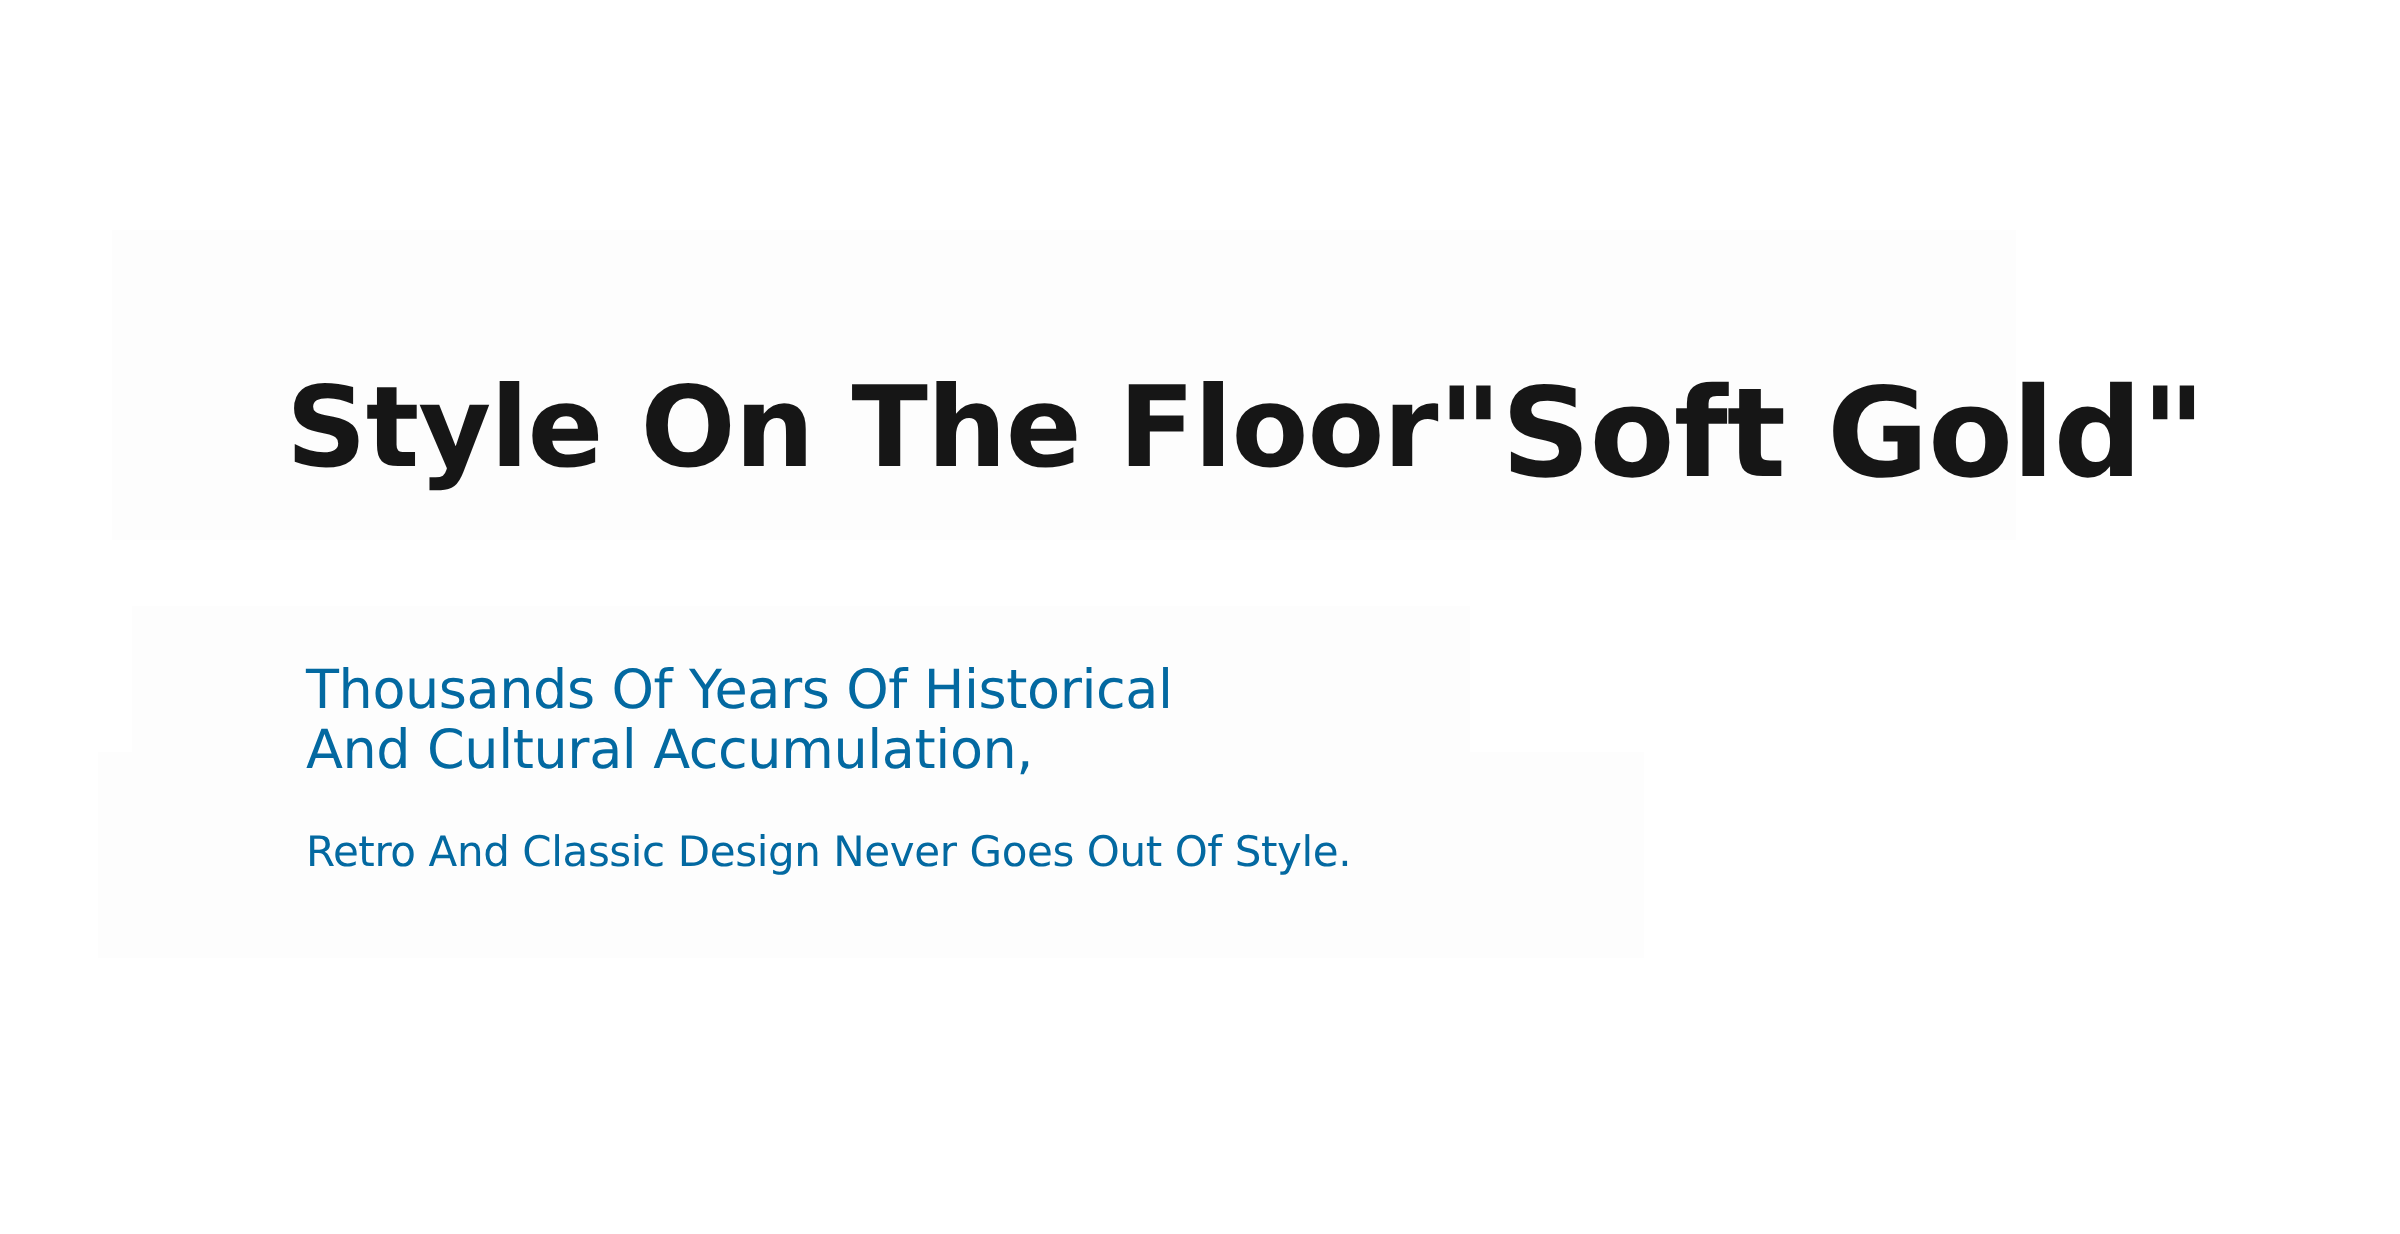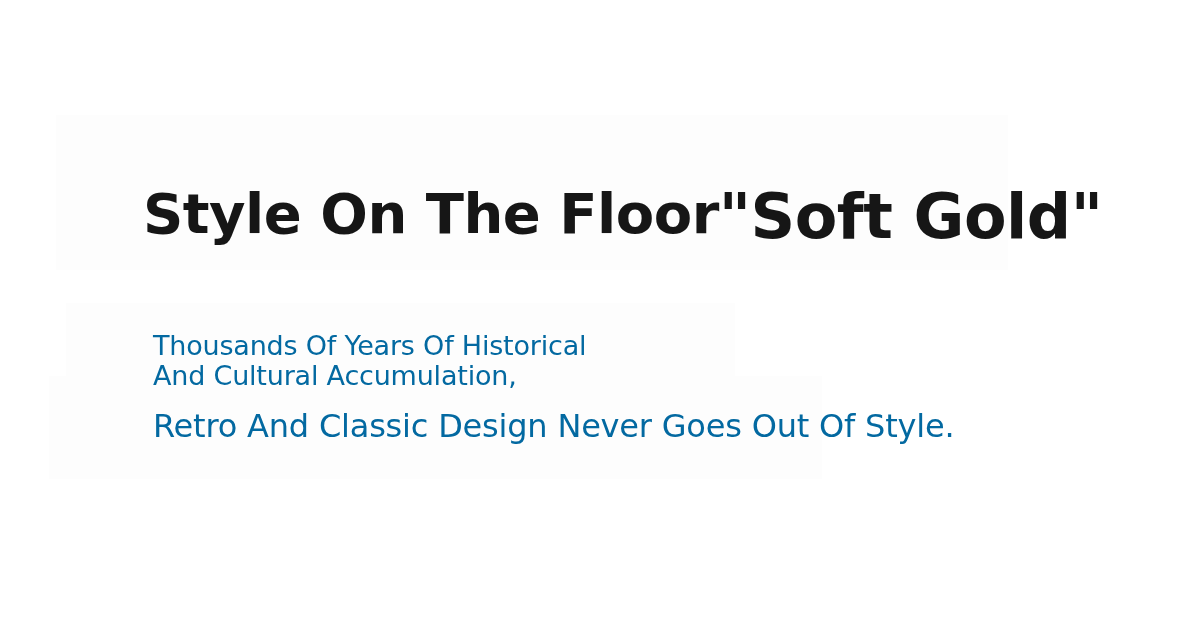--- a/index.html
+++ b/index.html
@@ -75,21 +75,21 @@
     width: 434px;
     font-size: 27px;
     line-height: 30px;
     
     word-break: break-all;
     overflow-wrap: anywhere;
   }
   #body-tagline {
     left: 153px;
     top: 410px;
-    font-size: 32px;
+    font-size: 21px;
     line-height: 33px;
     white-space: nowrap;
   }
 </style>
 </head>
 <body>
 
 <div class="panel" id="panel-heading"></div>
 <div class="panel" id="panel-body-upper"></div>
 <div class="panel" id="panel-body-lower"></div>

